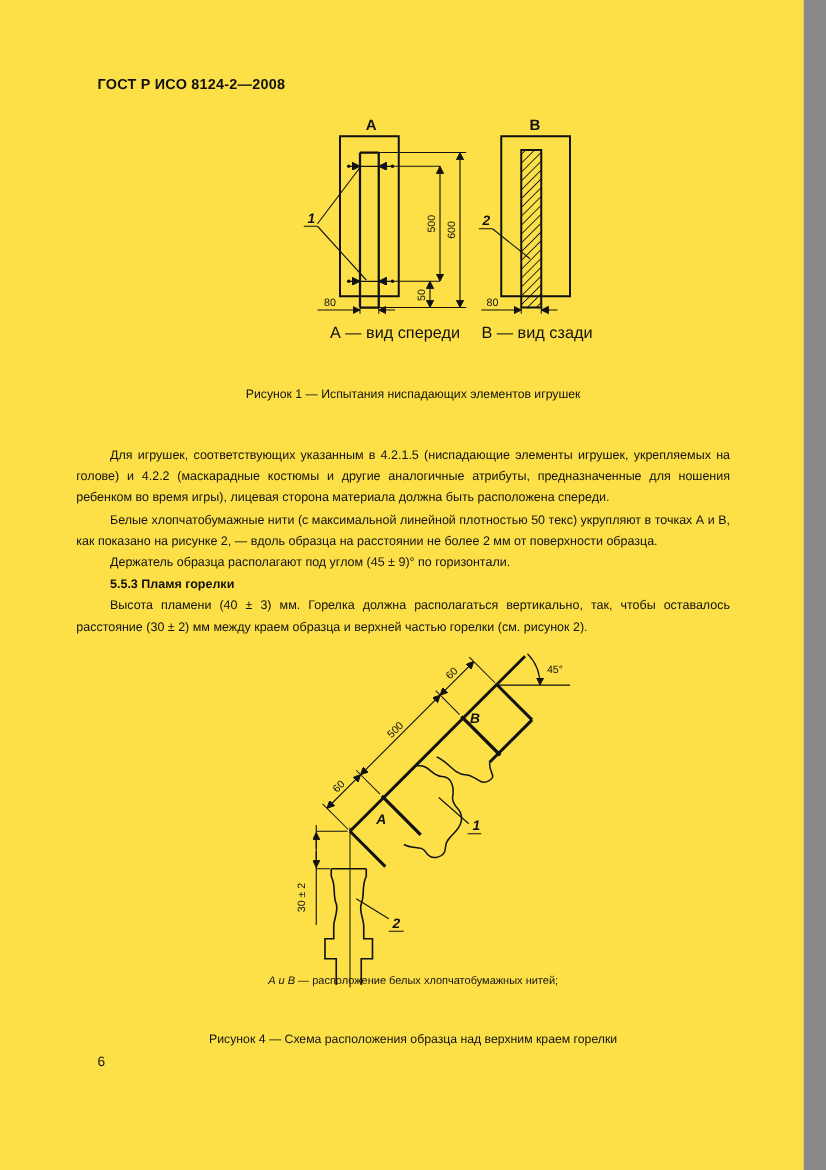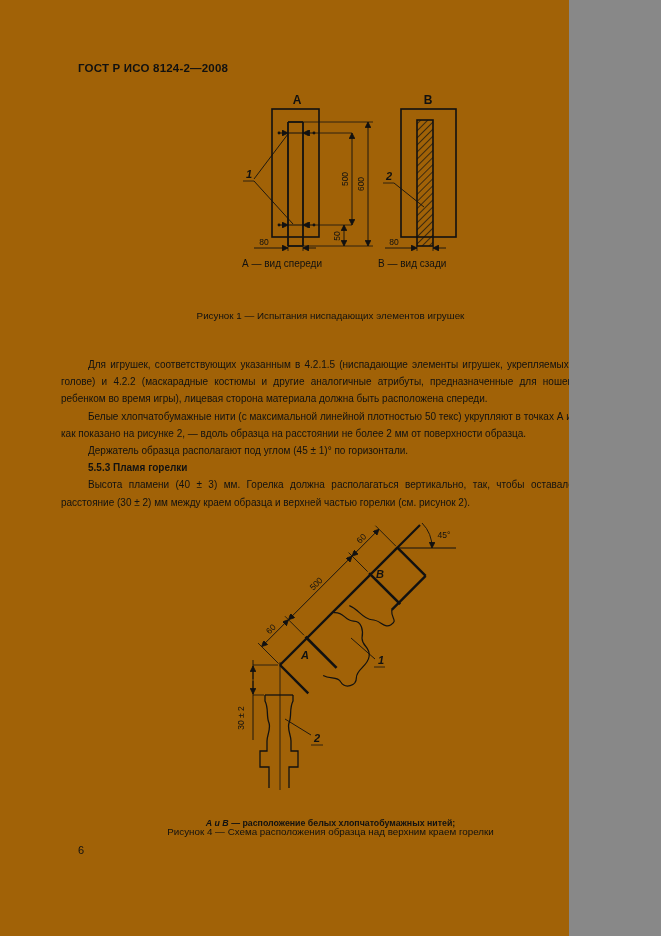--- a/index.html
+++ b/index.html
@@ -1,33 +1,33 @@
 <!DOCTYPE html>
 <html><head>
 <meta charset="utf-8">
 <style>
   html,body{margin:0;padding:0;background:#888;}
-  .page{position:relative;width:569px;height:936px;background:#a16207;color:#111;
+  .page{position:relative;width:643px;height:936px;background:#fde047;color:#111;
         font-family:"Liberation Sans", sans-serif;overflow:hidden;}
   .abs{position:absolute;}
   .doc-header{left:78px;top:62px;font-size:11.5px;font-weight:bold;letter-spacing:.2px;}
   .fig1-svg{left:240px;top:88px;}
-  .cap{font-size:10px;text-align:left;}
+  .cap{font-size:13px;text-align:right;}
   .capA{left:242px;top:258px;width:126px;}
   .capB{left:378px;top:258px;width:96px;}
   .legend{left:0;top:288px;width:661px;text-align:center;font-size:8.8px;}
   .legend i{font-style:italic;}
   .figtitle{left:0;width:661px;text-align:center;font-size:9.8px;}
   .figtitle1{top:310px;}
   .bodytext{left:61px;top:356px;width:523px;font-size:10px;line-height:17.2px;
             text-align:justify;}
   .bodytext p{margin:0;text-indent:27px;}
   .bodytext p.h{font-weight:bold;}
   .fig2-svg{left:235px;top:512px;}
-  .legend2a{top:818px;font-weight:bold;}
+  .legend2a{top:779px;}
   .legend2b{top:803px;}
   .figtitle2{top:826px;}
   .pagenum{left:78px;top:844px;font-size:11px;}
   svg text{font-family:"Liberation Sans", sans-serif;fill:#111;}
   svg .dim{font-size:8.5px;}
   svg .callout{font-size:11px;font-weight:bold;font-style:italic;}
   svg .viewlabel{font-size:12px;font-weight:bold;}
   svg .ptlabel{font-size:11px;font-weight:bold;font-style:italic;}
   svg line,svg path,svg rect{stroke:#111;}
 </style>
@@ -131,21 +131,21 @@
 
   <div class="abs cap capA">А — вид спереди</div>
   <div class="abs cap capB">В — вид сзади</div>
 
 
   <div class="abs figtitle figtitle1">Рисунок 1 — Испытания ниспадающих элементов игрушек</div>
 
   <div class="abs bodytext">
     <p>Для игрушек, соответствующих указанным в 4.2.1.5 (ниспадающие элементы игрушек, укрепляемых на голове) и 4.2.2 (маскарадные костюмы и другие аналогичные атрибуты, предназначенные для ношения ребенком во время игры), лицевая сторона материала должна быть расположена спереди.</p>
     <p>Белые хлопчатобумажные нити (с максимальной линейной плотностью 50 текс) укрупляют в точках А и В, как показано на рисунке 2, — вдоль образца на расстоянии не более 2 мм от поверхности образца.</p>
-    <p>Держатель образца располагают под углом (45 ± 1)° по горизонтали.</p>
+    <p>Держатель образца располагают под углом (45 ± 9)° по горизонтали.</p>
     <p class="h">5.5.3 Пламя горелки</p>
     <p>Высота пламени (40 ± 3) мм. Горелка должна располагаться вертикально, так, чтобы оставалось расстояние (30 ± 2) мм между краем образца и верхней частью горелки (см. рисунок 2).</p>
   </div>
 
   <svg class="abs fig2-svg" width="230" height="280" viewBox="0 0 230 280">
 
     <g transform="translate(45,153) rotate(-45)">
       <g stroke-width="2.4">
         <line x1="0" y1="0" x2="166" y2="0"></line>
         <line x1="166" y1="0" x2="166" y2="40"></line>

